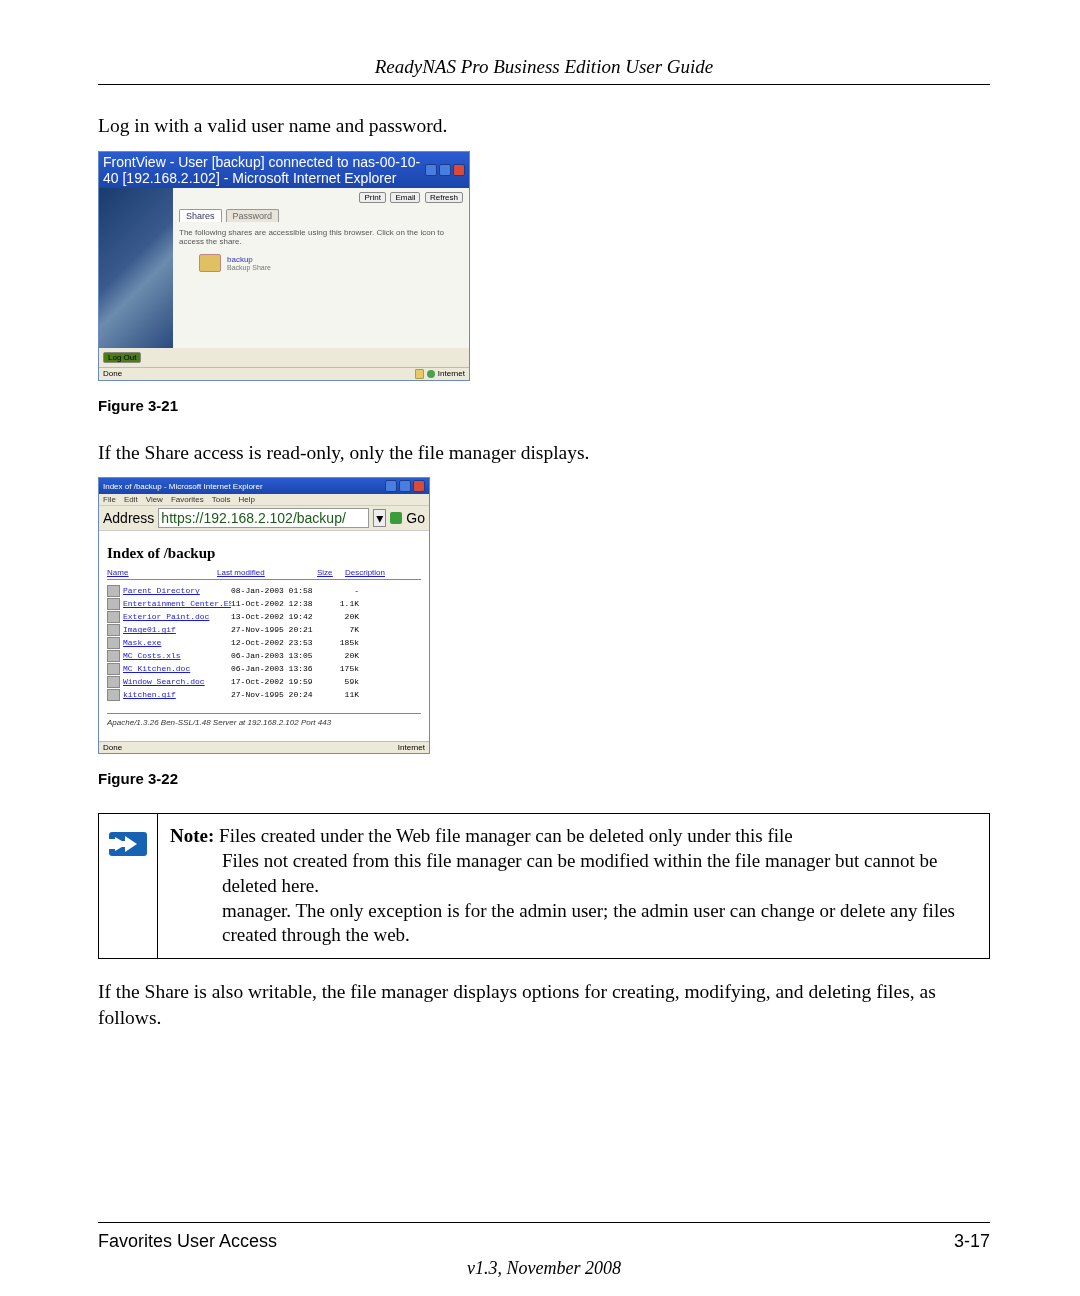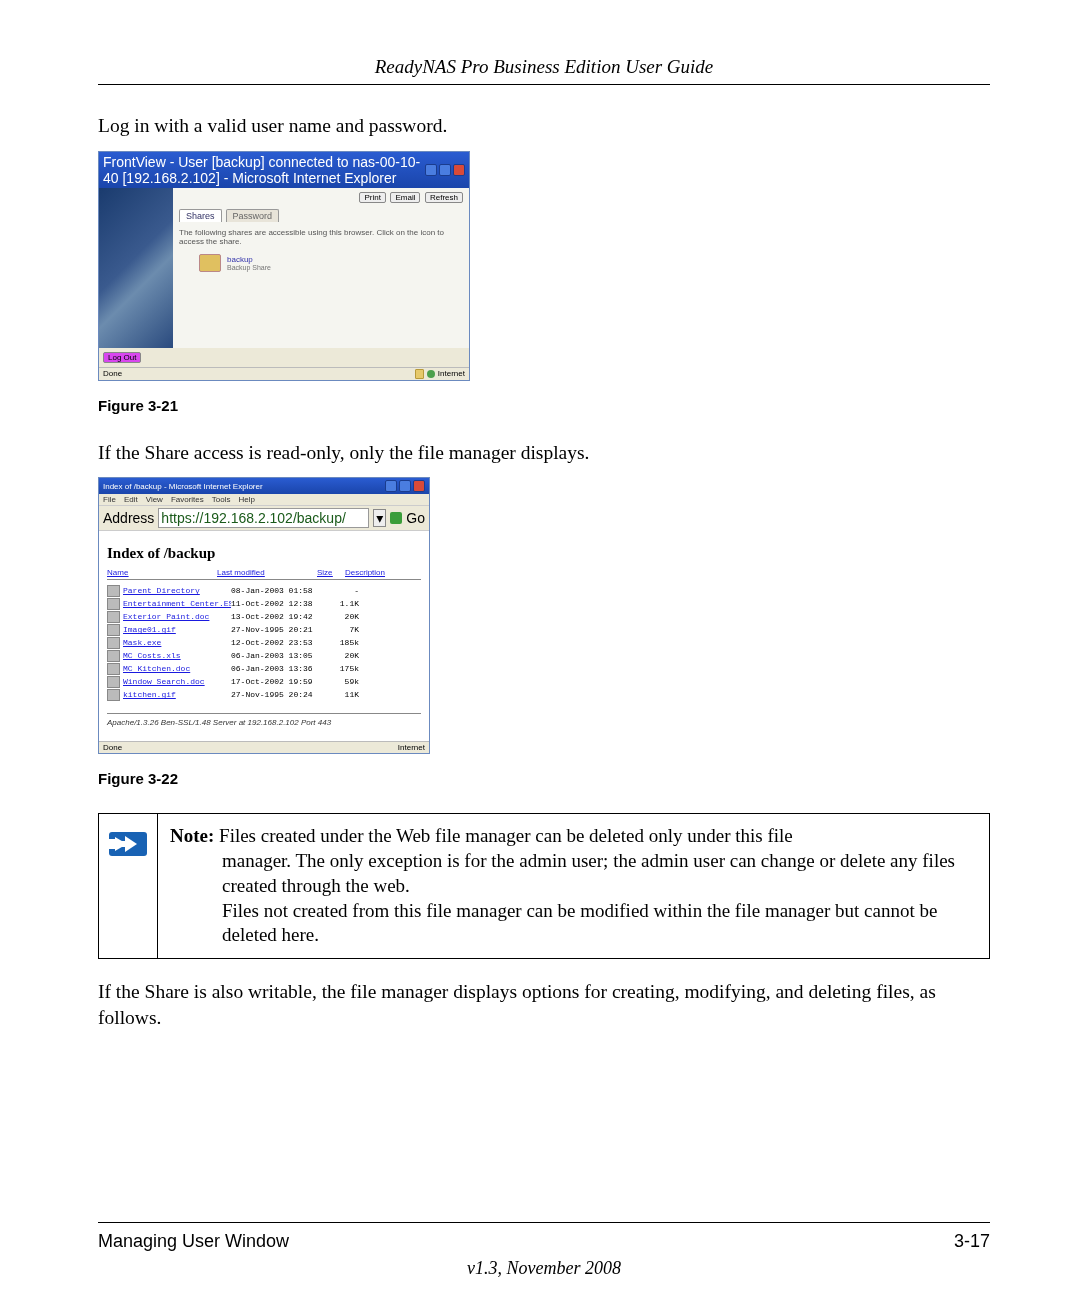--- a/index.html
+++ b/index.html
@@ -73,21 +73,21 @@
   .fig21 .topbtns { text-align:right; margin-bottom:6px; }
   .fig21 .topbtns .b {
     display:inline-block; border:1px solid #888; background:#eee; font-size:8px; padding:0 4px; border-radius:2px; margin-left:2px;
   }
   .fig21 .tabs { display:flex; gap:4px; font-size:9px; margin-bottom:6px;}
   .fig21 .tab { border:1px solid #999; border-bottom:none; background:#fff; padding:1px 6px; color:#336; border-radius:2px 2px 0 0;}
   .fig21 .tab.inactive { background:#e8e4d9; color:#666;}
   .fig21 .msg { font-size:8px; color:#555; margin-bottom:8px;}
   .fig21 .share { display:flex; gap:6px; align-items:center; font-size:8px; margin-left:20px;}
   .fig21 .shareicon { width:20px; height:16px; background:#e0c060; border:1px solid #b88; border-radius:2px;}
-  .fig21 .logout { border:1px solid #888; background:#d946ef; font-size:8px; padding:0 4px; margin:4px 0 4px 4px; display:inline-block; border-radius:2px;}
+  .fig21 .logout { border:1px solid #888; background:#4d7c0f; font-size:8px; padding:0 4px; margin:4px 0 4px 4px; display:inline-block; border-radius:2px;}
   .fig21 .status { display:flex; align-items:center; gap:3px; }
   .fig21 .statusbar { background:#ece9d8; border-top:1px solid #bbb; font-size:8px; padding:1px 4px; display:flex; justify-content:space-between; align-items:center;}
   .fig21 .globe { width:8px; height:8px; background:#4da04d; border-radius:50%; display:inline-block;}
   .fig21 .lock { width:7px; height:8px; background:#e6c96a; border:1px solid #b89a3a; border-radius:1px; display:inline-block;}
 
   
   .fig22 {
     width: 330px;
     border:1px solid #6b8abf;
     font-family: Tahoma, Arial, sans-serif;
@@ -322,28 +322,28 @@
 
   <div class="notebox">
     <div class="iconcell">
       <div class="arrowicon">
         <div class="stem"></div>
           <div class="head"></div>
       </div>
     </div>
     <div class="textcell">
       <span class="note-label">Note:</span><span> Files created under the Web file manager can be deleted only under this file</span>
+      <span class="indent">Files not created from this file manager can be modified within the file manager but cannot be deleted here.</span>
       <span class="indent">manager. The only exception is for the admin user; the admin user can change or delete any files created through the web.</span>
-      <span class="indent">Files not created from this file manager can be modified within the file manager but cannot be deleted here.</span>
     </div>
   </div>
 
   <p class="para">If the Share is also writable, the file manager displays options for creating, modifying, and deleting files, as follows.</p>
 
   <div class="bottom-spacer"></div>
 
   <hr class="footer-hr">
   <div class="footer-row">
-    <span class="left">Managing User Window</span>
+    <span class="left">Favorites User Access</span>
     <span class="right">3-17</span>
   </div>
   <div class="version">v1.3, November 2008</div>
 </div>
 
 </body></html>

